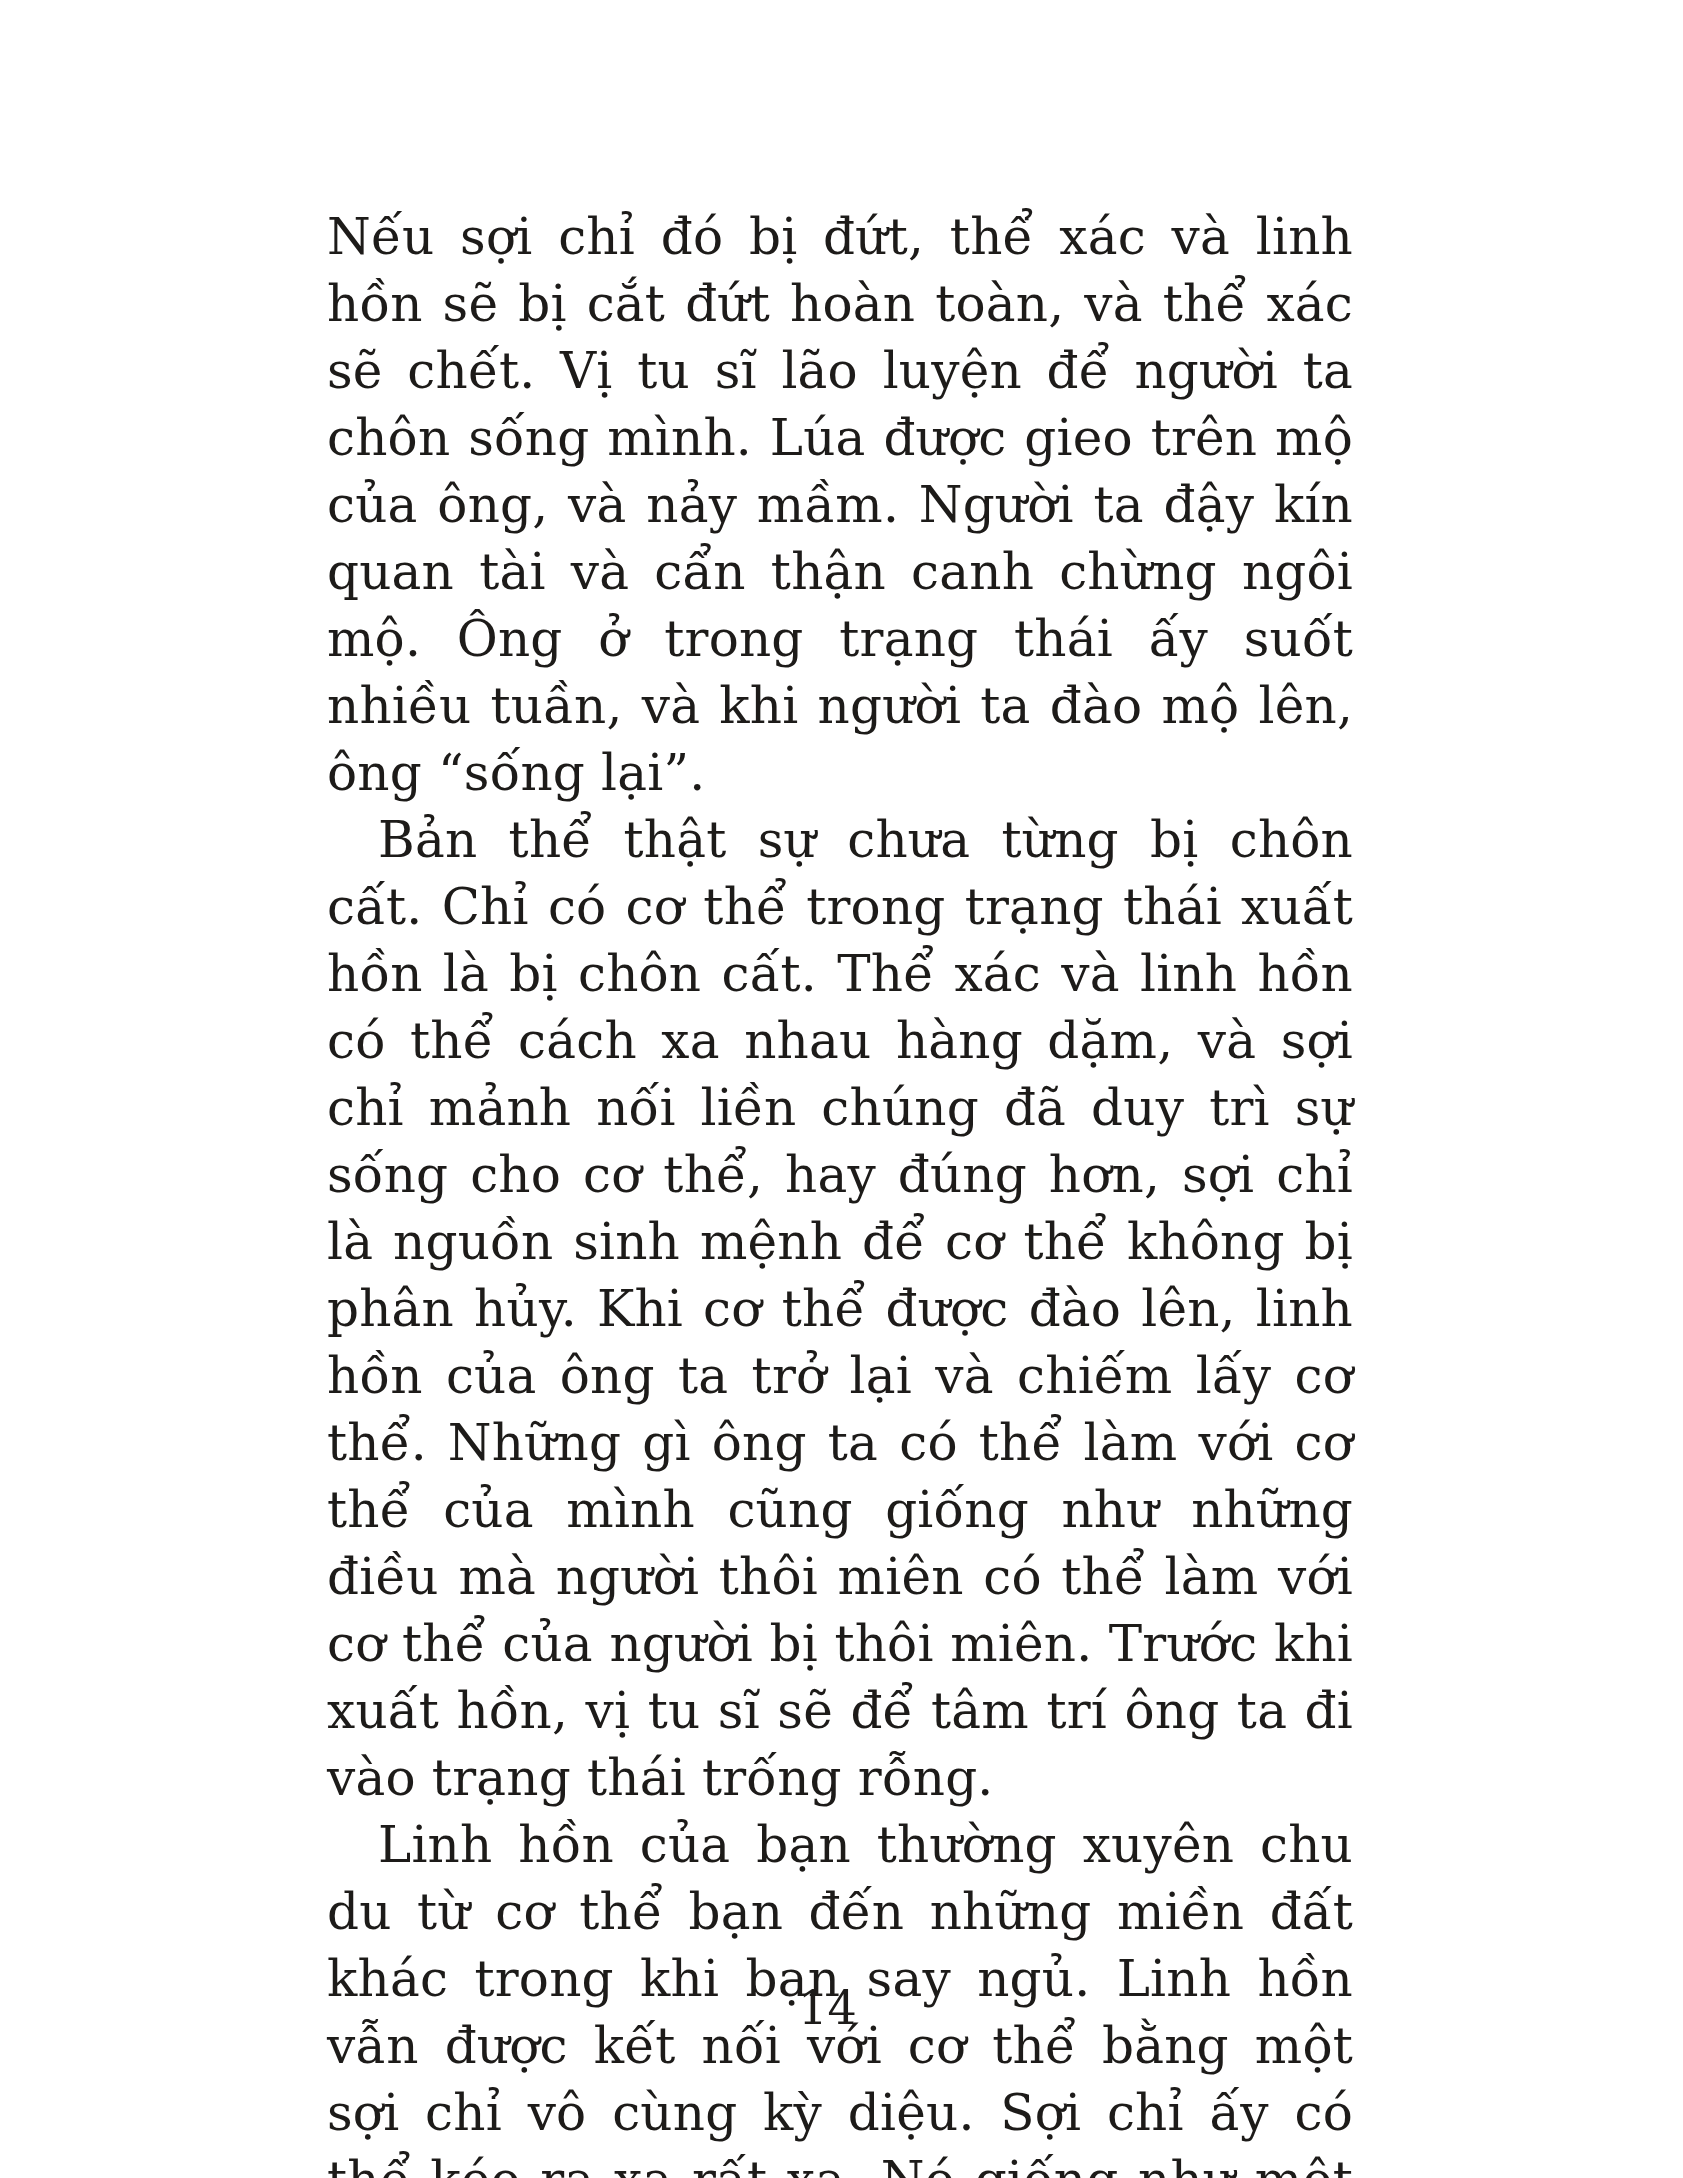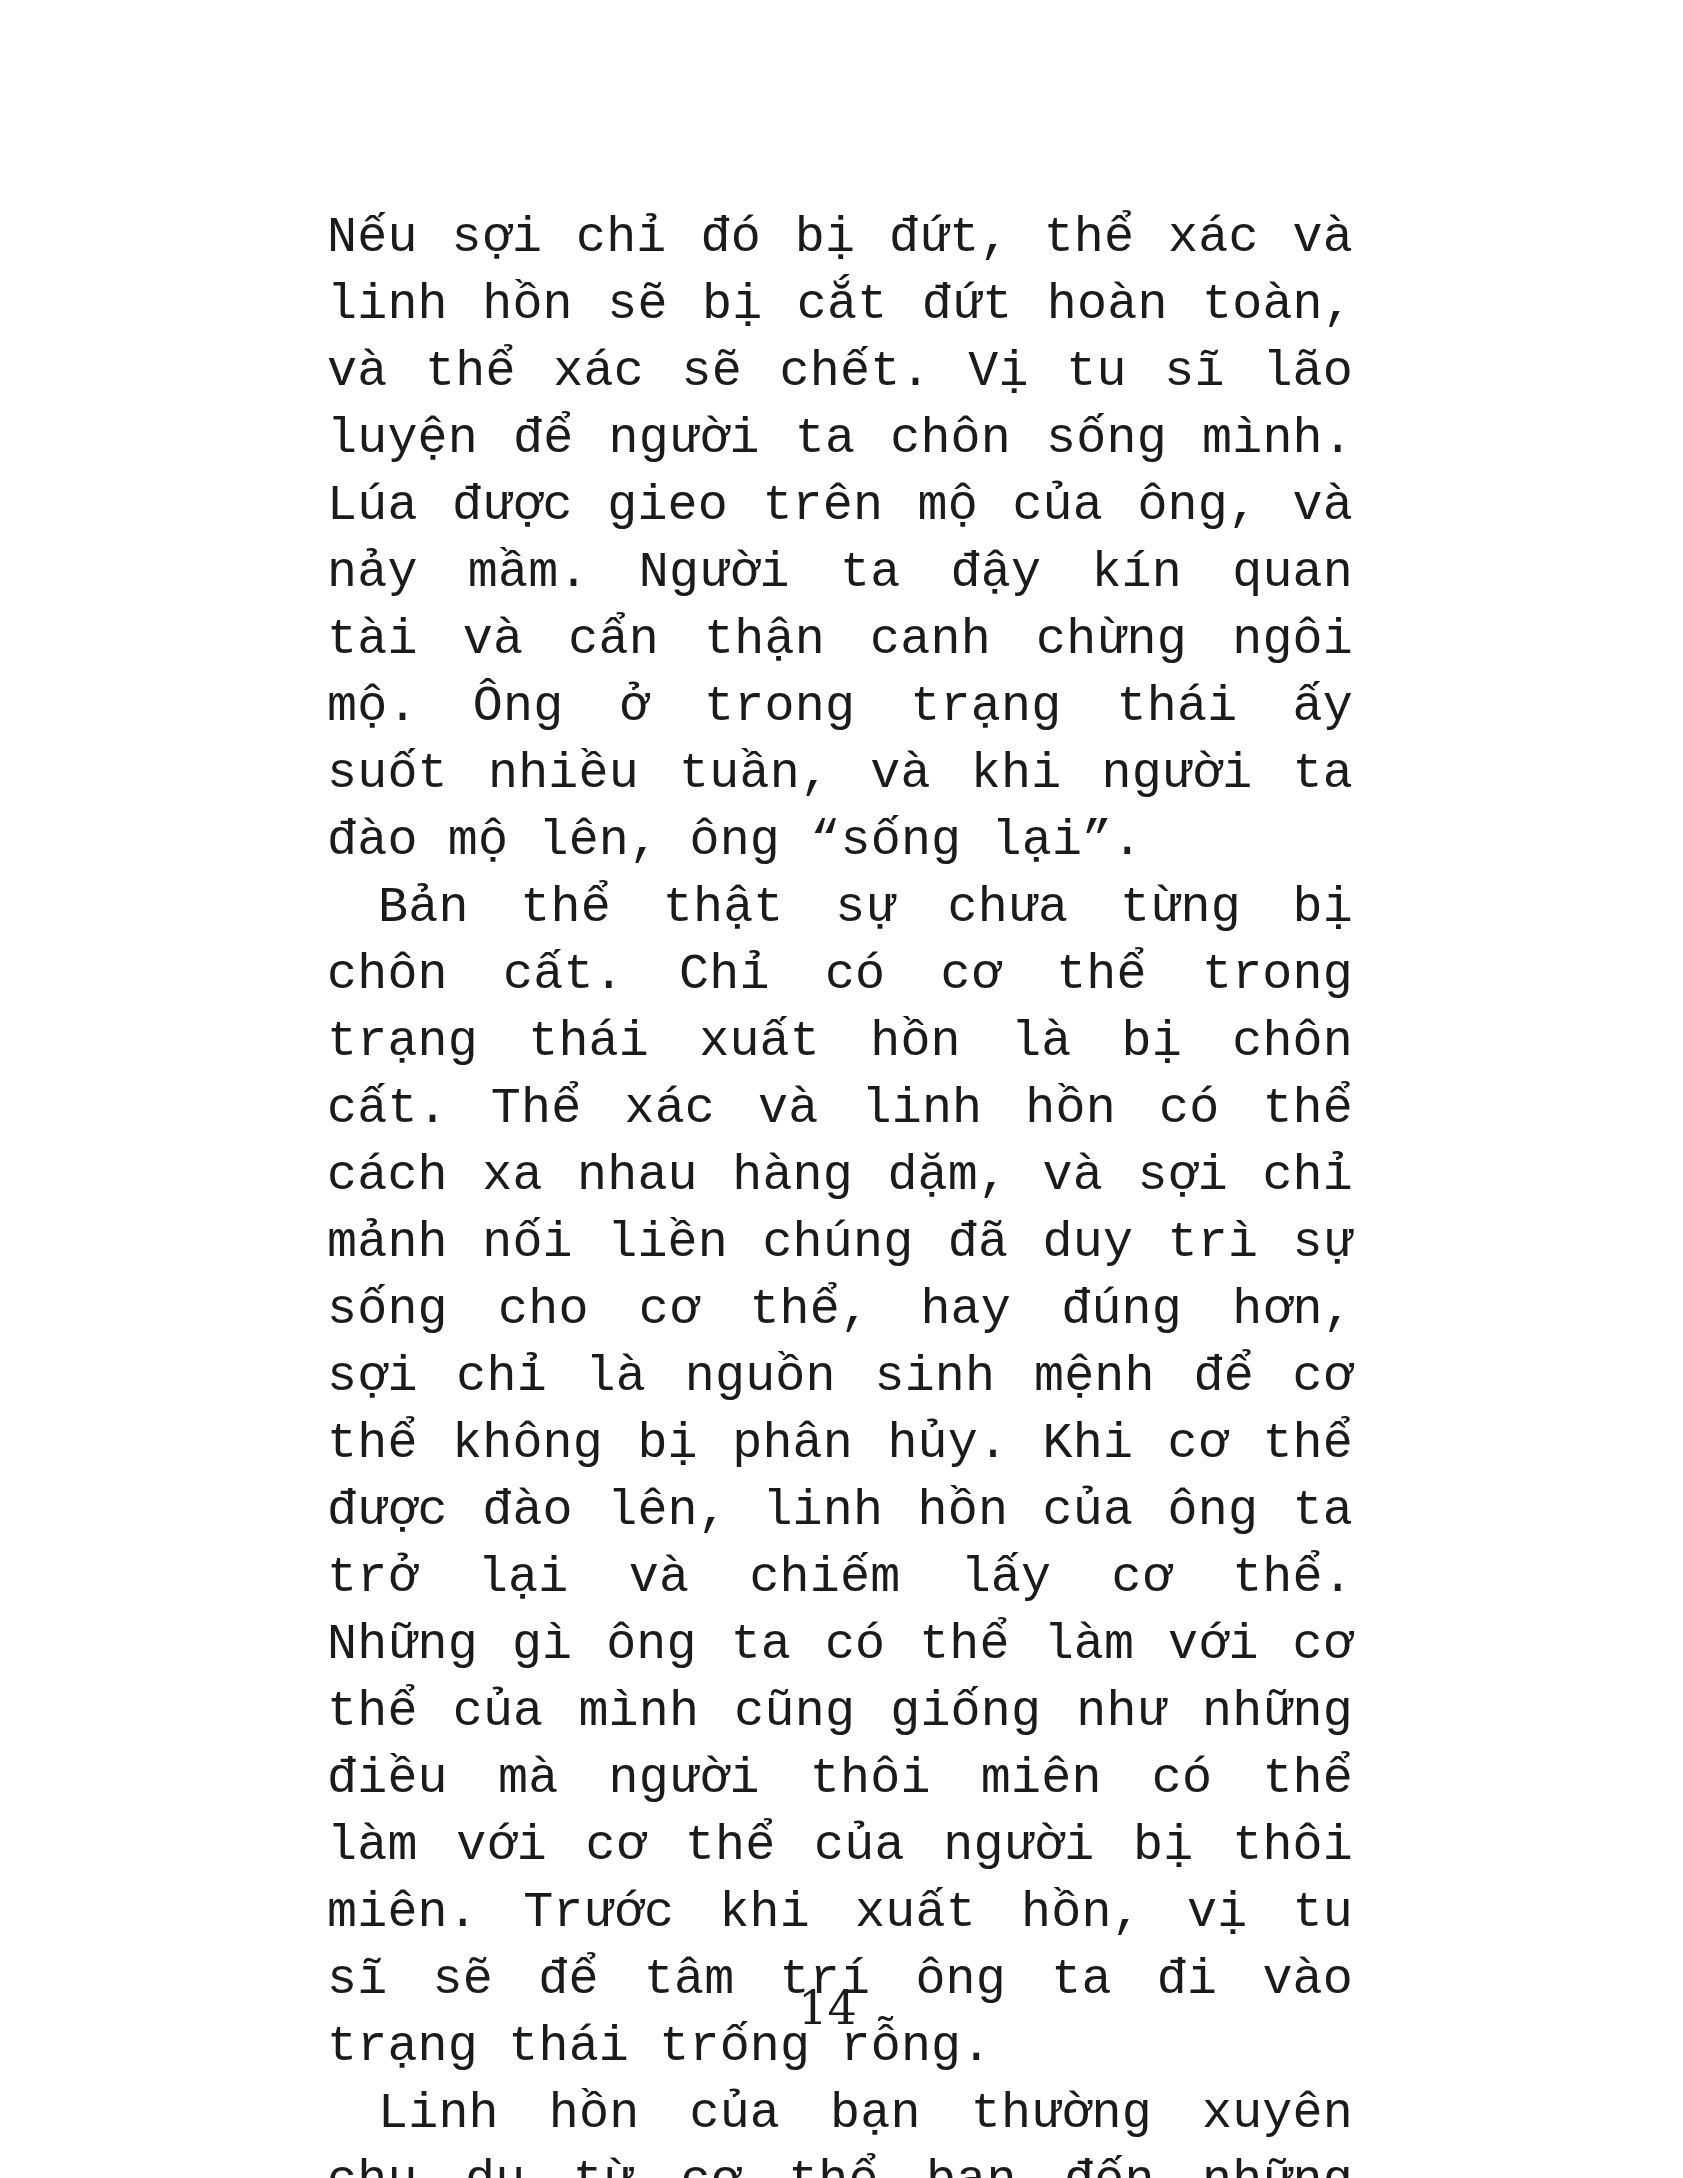--- a/index.html
+++ b/index.html
@@ -23,21 +23,20 @@
     top: 204px;
     width: 1026px;
   }
   .para {
     margin: 0;
     font-size: 50px;
     line-height: 67px;
     text-align: justify;
     text-justify: inter-word;
     letter-spacing: 0.2px;
-    font-family: Liberation Mono, monospace;
   }
   .para + .para {
   }
   .para.indent {
     text-indent: 51px;
   }
   .folio {
     position: absolute;
     left: 0;
     right: 28px; 

